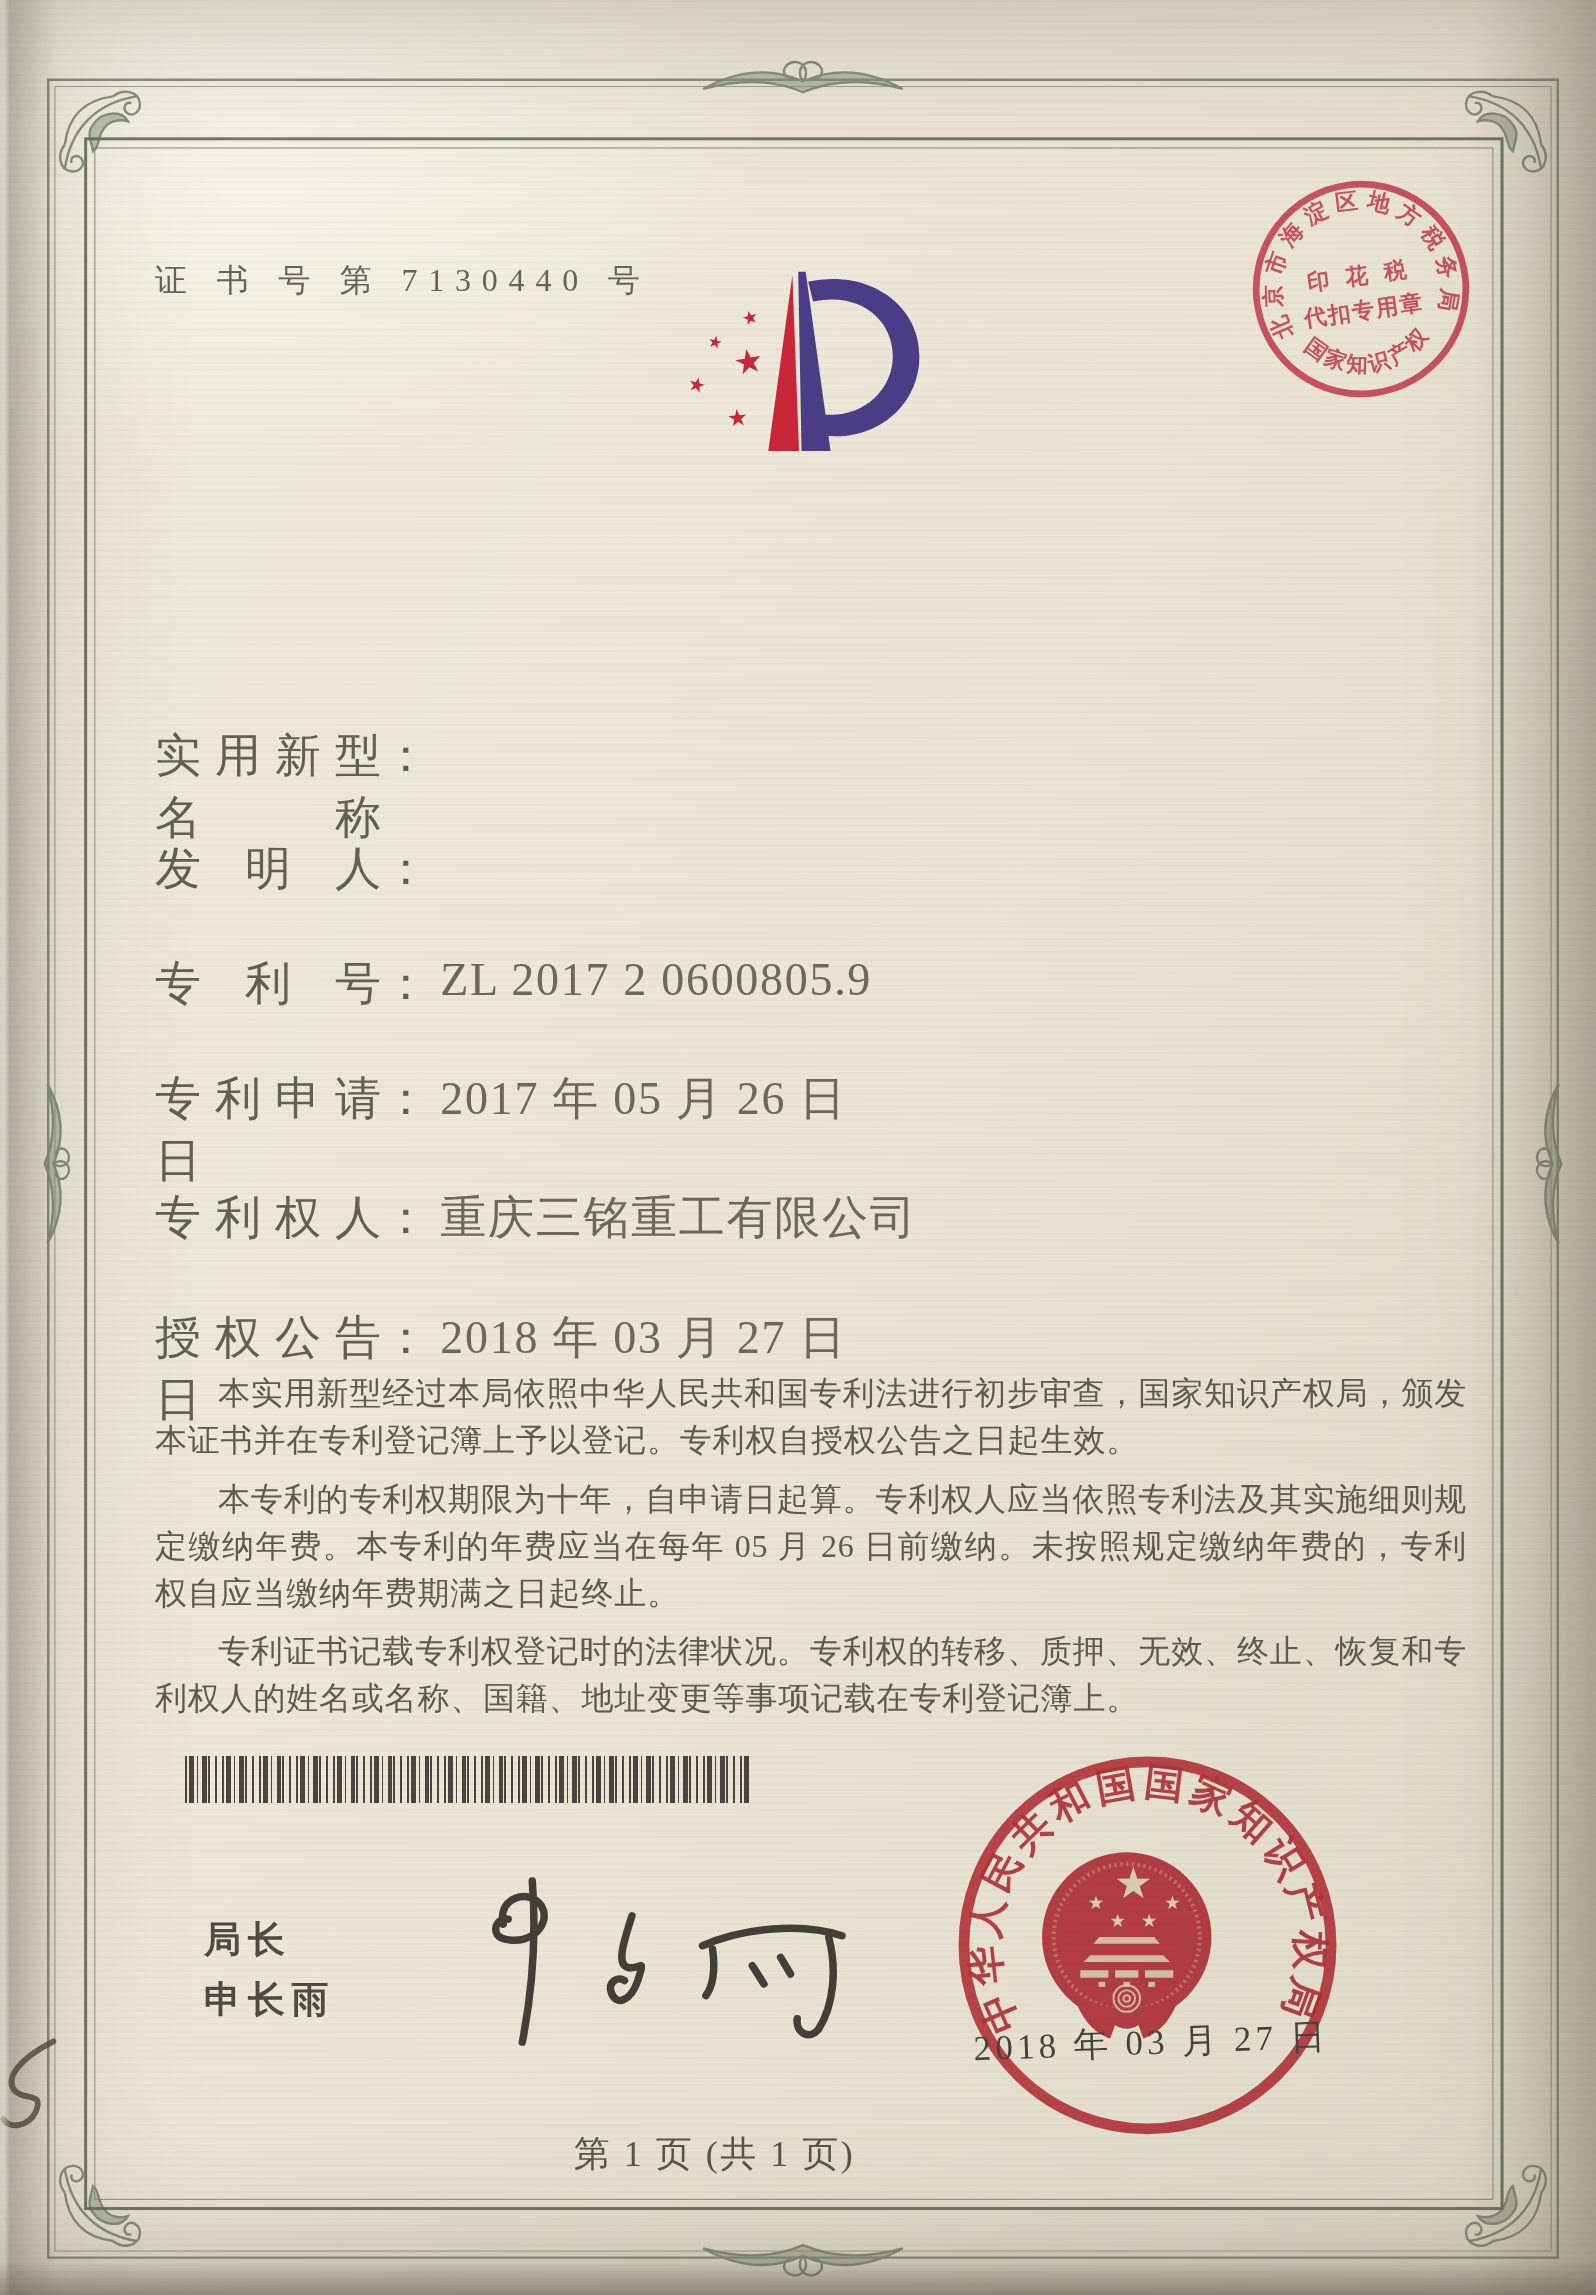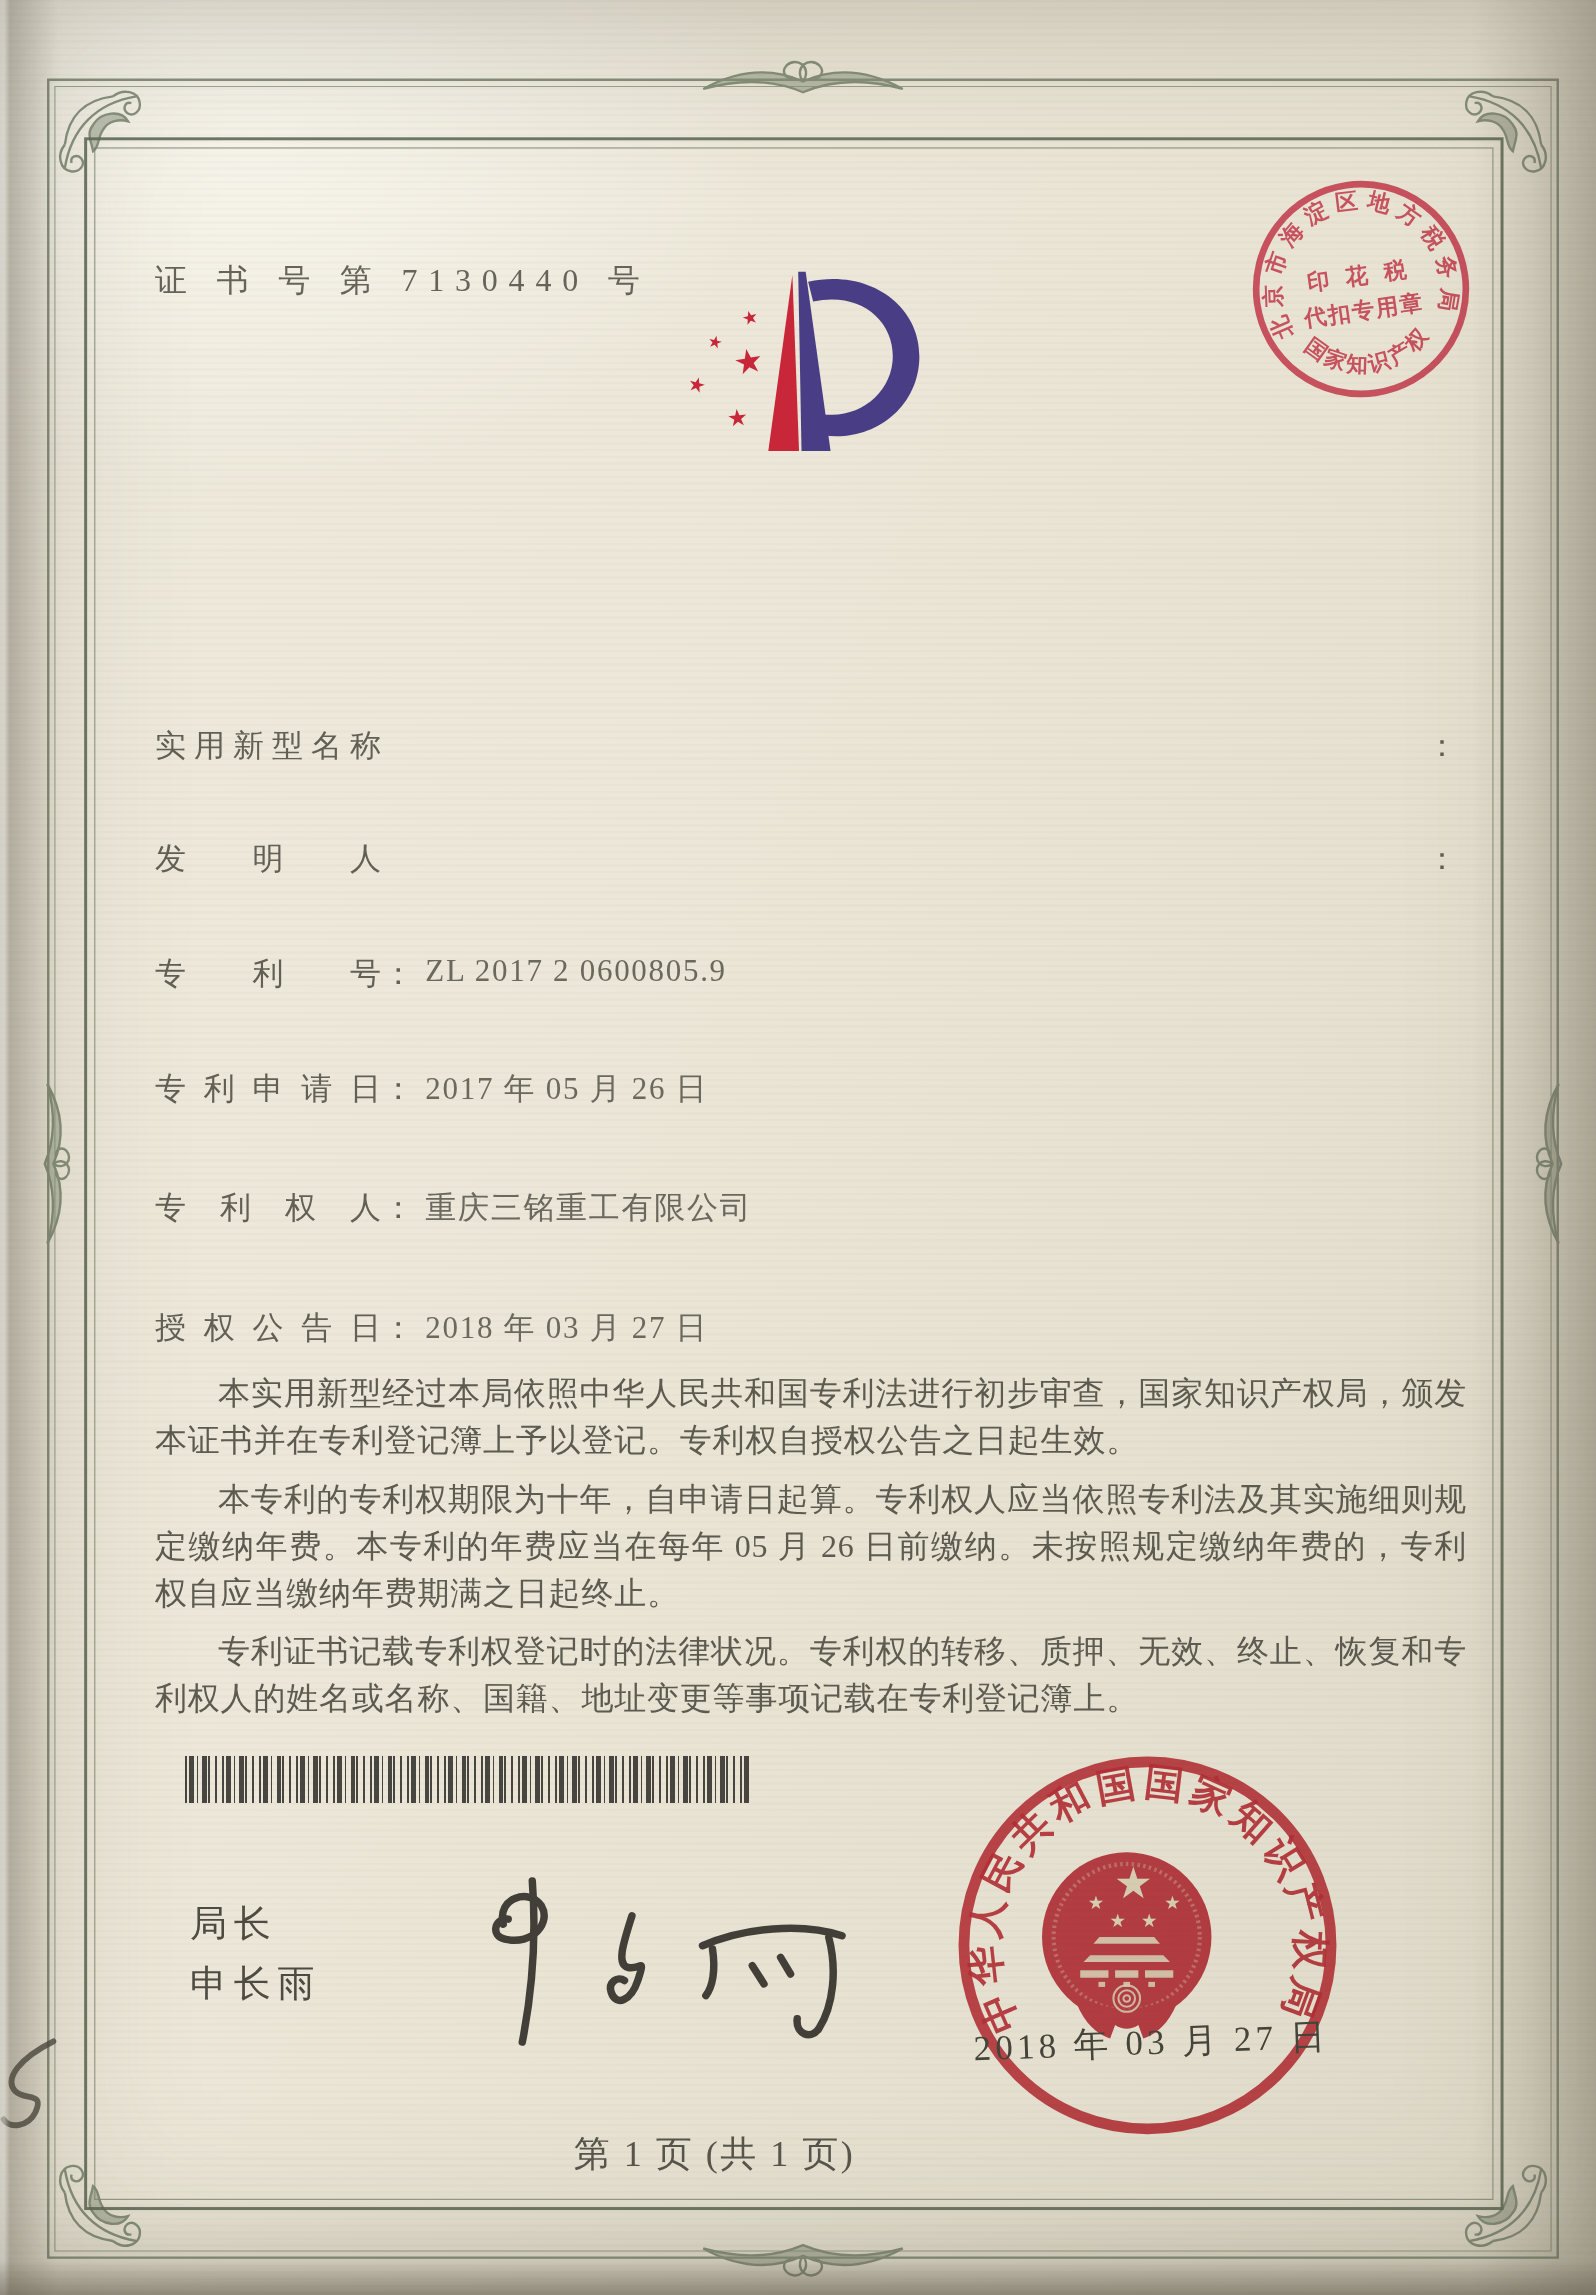--- a/index.html
+++ b/index.html
@@ -21,40 +21,40 @@
     background:linear-gradient(to bottom, rgba(98,90,76,0), rgba(96,88,74,.5));}
 
   svg{position:absolute;overflow:visible;}
   .orn path, .orn rect{vector-effect:non-scaling-stroke;}
 
   .cert-no{position:absolute;left:155px;top:249px;font-size:32px;color:#66645a;letter-spacing:10.8px;margin-top:10px;}
 
   .title{position:absolute;left:0;right:33px;top:491px;text-align:center;font-size:76px;font-weight:700;
     color:#56544b;letter-spacing:20px;text-indent:20px;}
 
-  .field{position:absolute;left:155px;width:1314px;font-size:31px;color:#656357;display:flex;justify-content:space-between;}
+  .field{position:absolute;left:155px;width:1314px;font-size:46px;color:#656357;display:flex;}
   .f-label{display:inline-block;width:226px;text-align:justify;text-align-last:justify;color:#625f54;}
   .f-colon{margin:0 11.6px 0 1.7px;color:#625f54;}
   .f-value{flex:1;color:#6b695e;letter-spacing:1.7px;}
 
   .bodytext{position:absolute;left:155px;top:1370px;width:1312px;font-size:32px;line-height:47px;
     color:#5d5b50;text-align:justify;letter-spacing:0.8px;}
   .bodytext p{margin:0 0 11.6px 0;text-indent:63px;}
 
   .barcode{position:absolute;left:185px;top:1756px;width:567px;height:47px;opacity:.86;filter:blur(0.3px);
     background:repeating-linear-gradient(90deg,
       #2e2c28 0 2.5px, rgba(0,0,0,0) 2.5px 4.2px,
       #2e2c28 4.2px 9.1px, rgba(0,0,0,0) 9.1px 11.6px,
       #2e2c28 11.6px 13.3px, rgba(0,0,0,0) 13.3px 17.5px,
       #2e2c28 17.5px 21.6px, rgba(0,0,0,0) 21.6px 23px,
       #2e2c28 23px 25px, rgba(0,0,0,0) 25px 30px,
       #2e2c28 30px 32px, rgba(0,0,0,0) 32px 37px);}
 
-  .signer{position:absolute;left:190px;font-family:"Liberation Sans",sans-serif;font-weight:400;
-    color:#4d4b42;font-size:37px;letter-spacing:6.7px;}
+  .signer{position:absolute;left:204px;font-family:"Liberation Sans",sans-serif;font-weight:700;
+    color:#4d4b42;font-size:37px;letter-spacing:6.7px;margin-top:16px;}
   .signer.t{top:1899px;}
   .signer.n{top:1959px;}
 
   .stamp{mix-blend-mode:multiply;}
 
   .seal-date{position:absolute;left:956px;top:2019px;width:391px;text-align:center;font-size:35px;
     color:#45443a;letter-spacing:4.2px;transform:rotate(-2deg);}
 
   .footer{position:absolute;left:548px;top:2130px;width:333px;text-align:center;font-size:36px;
     color:#57554c;letter-spacing:2.5px;}

